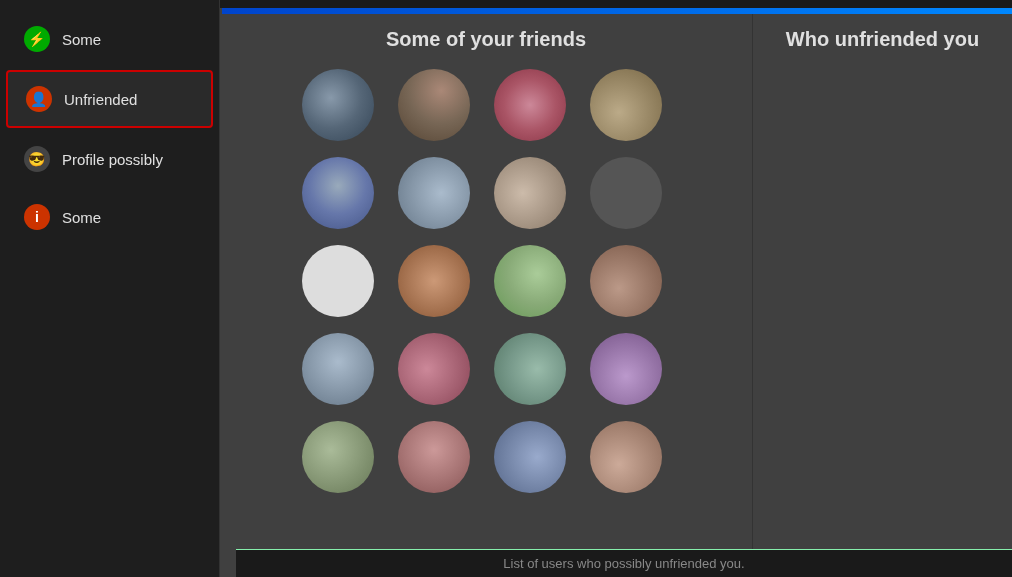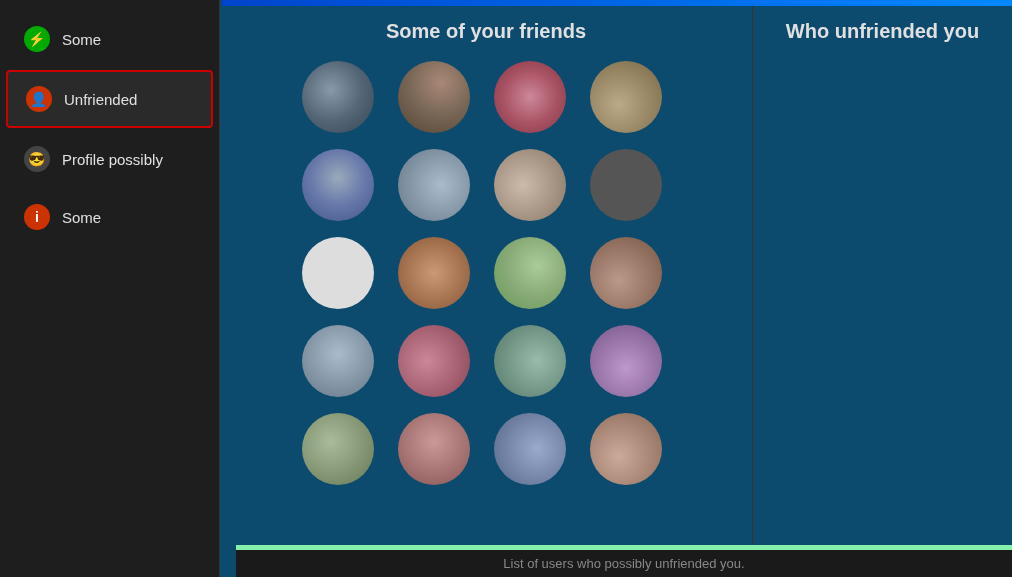--- a/index.html
+++ b/index.html
@@ -93,22 +93,23 @@
       color: white;
       font-weight: bold;
       flex-shrink: 0;
     }
 
     
     .main-content {
       flex: 1;
       display: flex;
       flex-direction: column;
-      background: #0c4a6e;
+      background: #404040;
       position: relative;
+      margin-top: 8px;
     }
 
     .main-inner {
       display: flex;
       flex: 1;
     }
 
     
     .friends-section {
       flex: 1;
@@ -193,21 +194,21 @@
     .footer-bar {
       position: absolute;
       bottom: 0;
       left: 16px;
       right: 0;
       background: #1a1a1a;
       padding: 6px 0;
       text-align: center;
       font-size: 13px;
       color: #888;
-      border-top: 5px solid #86efac;
+      border-top: 1px solid #86efac;
     }
 
     
     .top-bar {
       height: 6px;
       background: linear-gradient(to right, #0044cc, #0088ff);
       position: absolute;
       top: 0;
       right: 0;
       width: 790px;

